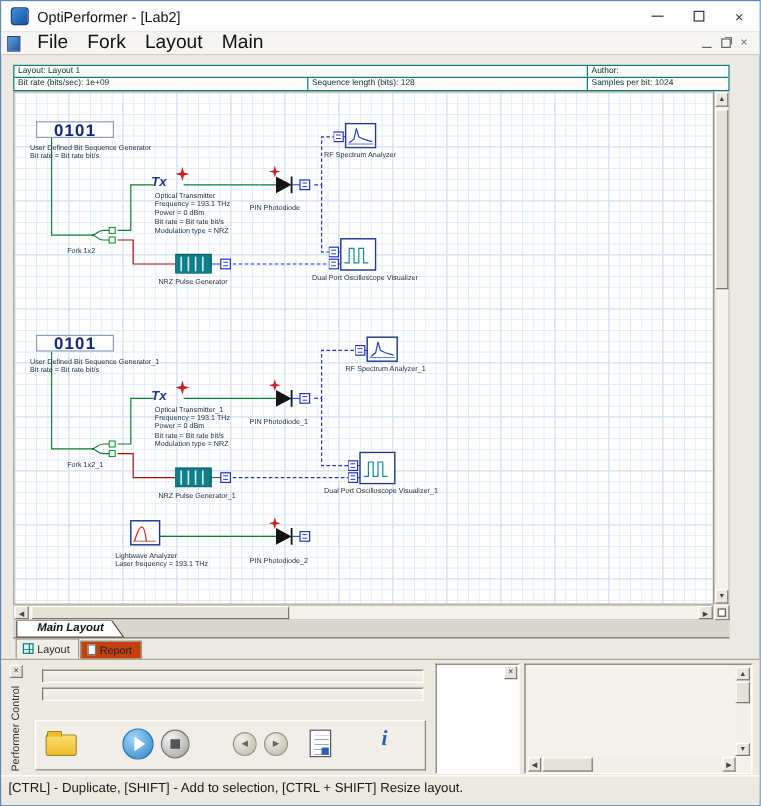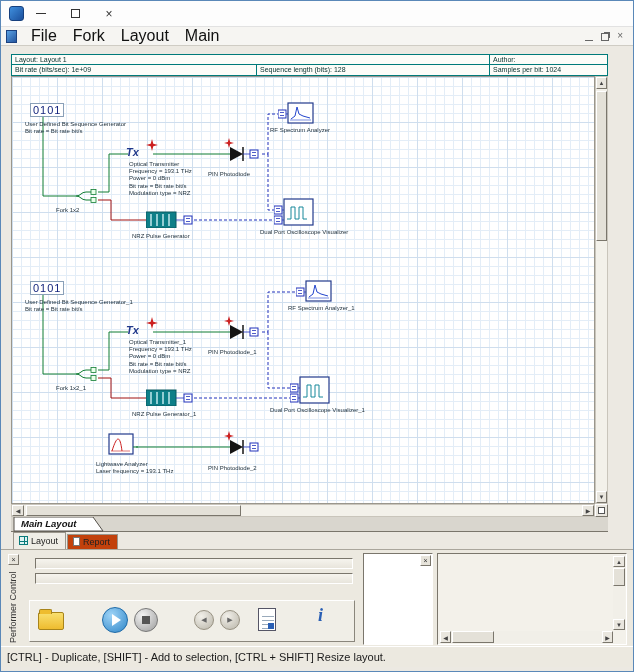--- a/index.html
+++ b/index.html
@@ -35,42 +35,42 @@
     background-image:
       linear-gradient(#cfdeee 1px, transparent 1px),
       linear-gradient(90deg,#cfdeee 1px, transparent 1px),
       linear-gradient(#e3edf7 1px, transparent 1px),
       linear-gradient(90deg,#e3edf7 1px, transparent 1px);
     background-size:45px 45px,45px 45px,9px 9px,9px 9px;
     border:1px solid #9a968c; overflow:hidden; }
   .wires { position:absolute; left:0; top:0; pointer-events:none; }
   .comp-icon { position:absolute; }
   .lbl { position:absolute; font-size:6px; line-height:7.2px; color:#22333f; white-space:nowrap; }
-  .bits { display:inline-block; border:1px solid #8aa0b8; background:#fff; color:#15257d; font-weight:normal; font-size:11px; line-height:12px; padding:0 2px; letter-spacing:1px; }
+  .bits { display:inline-block; border:1px solid #8aa0b8; background:#fff; color:#15257d; font-weight:bold; font-size:14px; line-height:12px; padding:0 14px; letter-spacing:1px; }
   .tx-box { width:34px; height:24px; }
   .tx-box .star { position:absolute; right:0; top:0; }
   .tx-box .txt { position:absolute; left:2px; top:7px; font-size:11px; font-weight:bold; font-style:italic; color:#223a8c; }
 
   
   .sbtn { position:absolute; background:#e9e6de; border:1px solid; border-color:#ffffff #7a766c #7a766c #ffffff; color:#444; font-size:6px; display:grid; place-items:center; }
   .vscroll { position:absolute; left:594px; top:75px; width:13px; height:428px; background:#f3f1ea; border:1px solid #c9c5bb; }
   .vscroll .up { left:0; top:0; width:11px; height:12px; }
   .vscroll .down { left:0; bottom:0; width:11px; height:12px; }
   .vthumb { position:absolute; left:0; top:14px; width:11px; height:150px; background:#e4e1d8; border:1px solid; border-color:#fff #7a766c #7a766c #fff; }
   .hscroll { position:absolute; left:10px; top:503px; width:584px; height:13px; background:#f3f1ea; border:1px solid #c9c5bb; }
   .hscroll .lft { left:0; top:0; width:12px; height:11px; }
   .hscroll .rgt { right:0; top:0; width:12px; height:11px; }
   .hthumb { position:absolute; left:14px; top:0; width:215px; height:11px; background:#e4e1d8; border:1px solid; border-color:#fff #7a766c #7a766c #fff; }
   .corner-btn { position:absolute; left:594px; top:503px; width:13px; height:13px; background:#e9e6de; border:1px solid; border-color:#fff #7a766c #7a766c #fff; display:grid; place-items:center; }
   .nav-ico { width:7px; height:7px; background:#fff; border:1px solid #555; }
 
   
   .sheetrow { position:absolute; left:10px; top:516px; width:597px; height:15px; background:#d9d6ce; border-bottom:1px solid #7a766c; }
   .sheettab-bg { position:absolute; left:2px; top:0; }
-  .sheettab-label { position:absolute; left:10px; top:1px; font-size:9.5px; font-weight:bold; font-style:italic; color:#111;text-align:right; }
+  .sheettab-label { position:absolute; left:20px; top:1px; font-size:9.5px; font-weight:bold; font-style:italic; color:#111;text-align:right; }
 
   
   .ptabs { position:absolute; left:10px; top:531px; width:597px; height:17px; display:flex; align-items:flex-end; gap:1px; padding-left:2px; }
   .ptab { display:flex; align-items:center; gap:3px; font-size:9px; color:#222; padding:1px 7px 2px 5px; border:1px solid #9a968c; border-bottom:none; background:#c2410c; height:15px; }
   .ptab.active { background:#efede6; height:17px; }
   .layout-ico { width:9px; height:9px; border:1px solid #0a7a7a; background:
       linear-gradient(#0a7a7a 1px, transparent 1px) 0 4px/9px 9px no-repeat,
       linear-gradient(90deg,#0a7a7a 1px, transparent 1px) 4px 0/9px 9px no-repeat, #dff2f2; }
   .report-ico { width:7px; height:9px; border:1px solid #777; background:#fff; }
 
@@ -167,20 +167,21 @@
     <g id="sym-star">
       <path d="M6,0 L7.3,4.7 L12,6 L7.3,7.3 L6,12 L4.7,7.3 L0,6 L4.7,4.7 Z" fill="#cc2020"></path>
     </g>
   </defs>
 </svg>
 
 <div id="window">
 
   <div class="titlebar">
     <span class="app-icon"></span>
+    <span class="title">OptiPerformer - [Lab2]</span>
     <span class="wc">
         <span class="min-glyph"></span>
       </span>
     <span class="wc">
         <span class="max-glyph"></span>
       </span>
     <span class="wc">×</span>
   </div>
 
   <div class="menubar">

